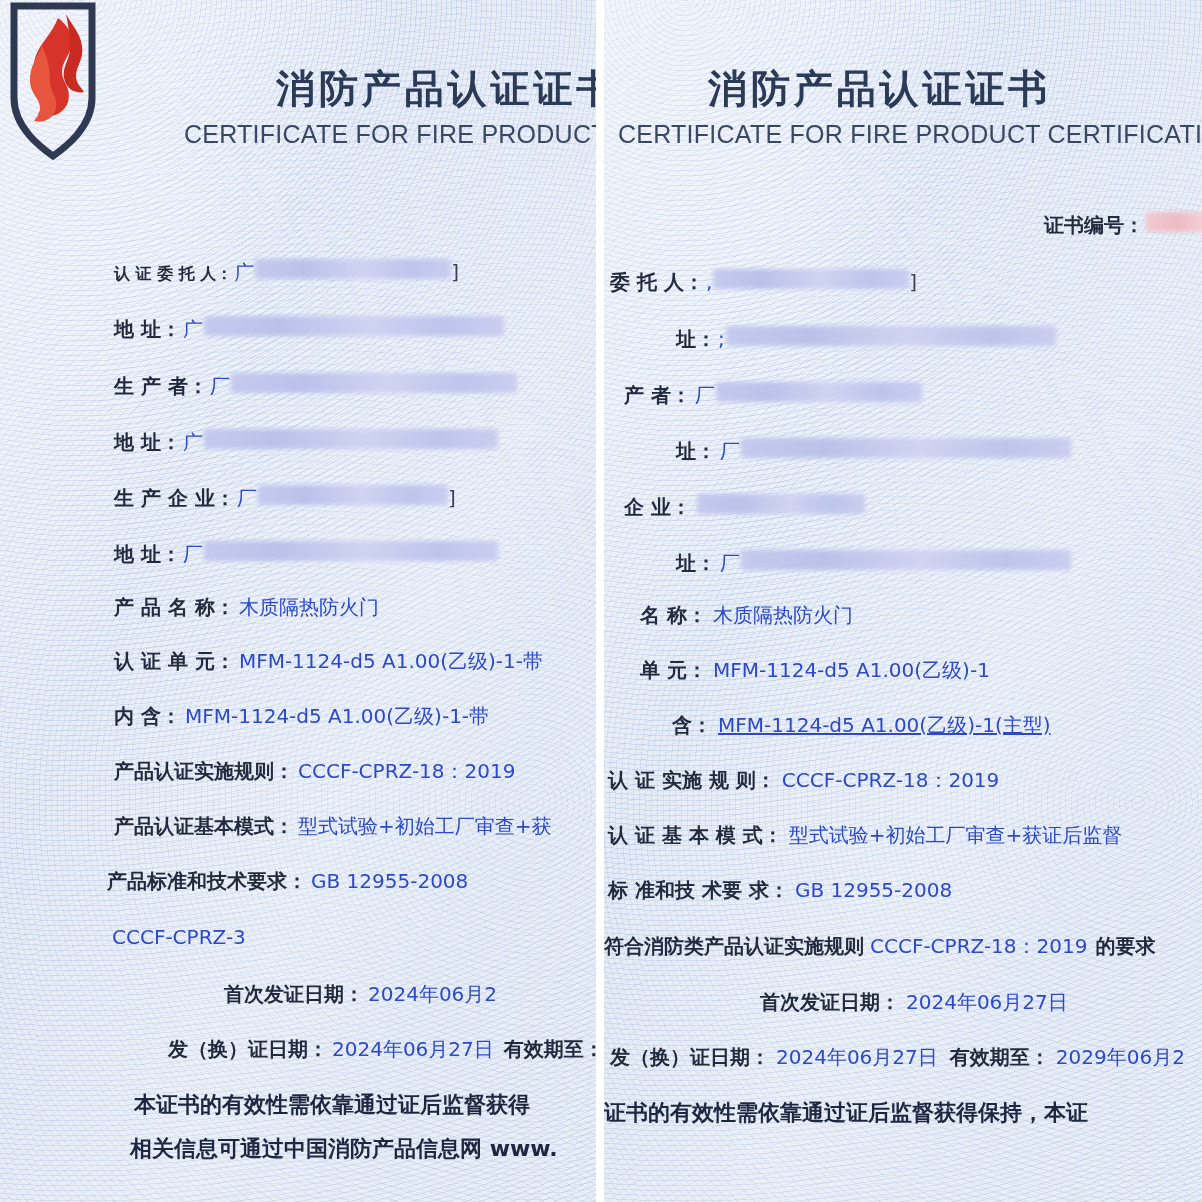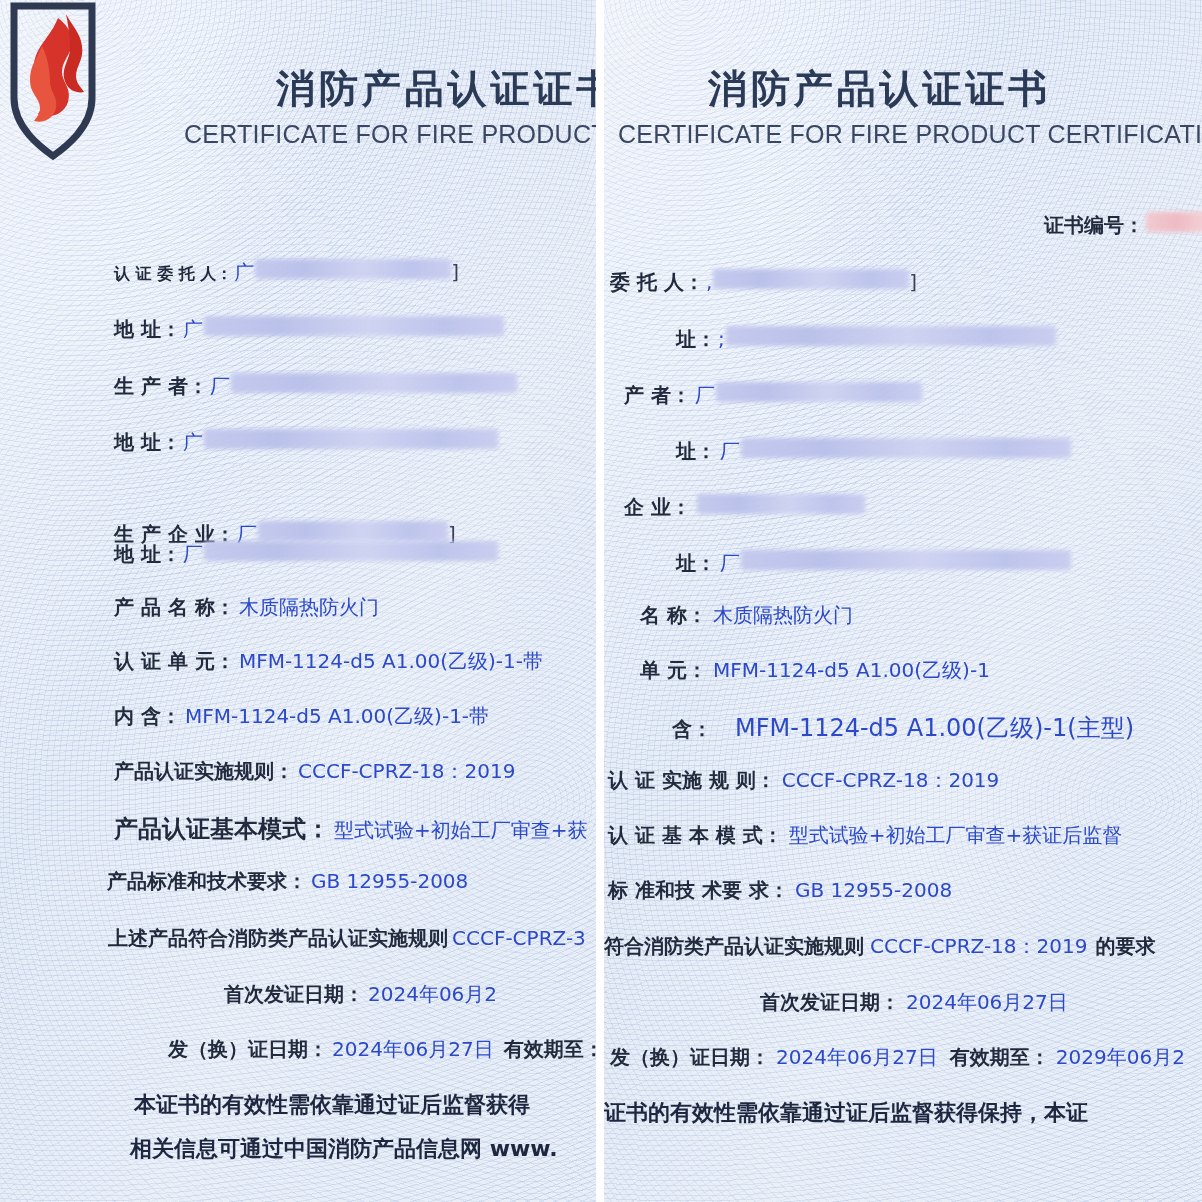--- a/index.html
+++ b/index.html
@@ -137,21 +137,21 @@
         <span class="redact" style="width:286px;margin-left:1px;"></span>
       </div>
 
       <div class="row" style="left:114px;top:429px;">
         <span class="lbl" style="font-size:20px;">地           址：</span>
         <span class="val" style="font-size:20px;margin-left:2px;">广</span>
         <span class="redact" style="width:294px;margin-left:1px;"></span>
       </div>
 
       <div class="row" style="left:114px;top:485px;">
-        <span class="lbl" style="font-size:20px;margin-top:36px;">生 产 企 业：</span>
+        <span class="lbl" style="font-size:20px;">生 产 企 业：</span>
         <span class="val" style="font-size:20px;margin-left:2px;">厂</span>
         <span class="redact" style="width:190px;margin-left:1px;"></span>
         <span class="bracket" style="font-size:20px;">]</span>
       </div>
 
       <div class="row" style="left:114px;top:541px;">
         <span class="lbl" style="font-size:20px;">地           址：</span>
         <span class="val" style="font-size:20px;margin-left:2px;">厂</span>
         <span class="redact" style="width:294px;margin-left:1px;"></span>
       </div>
@@ -170,31 +170,30 @@
         <span class="lbl" style="font-size:20px;">内           含：</span>
         <span class="val" style="font-size:20px;margin-left:4px;">MFM-1124-d5 A1.00(乙级)-1-带</span>
       </div>
 
       <div class="row" style="left:114px;top:758px;">
         <span class="lbl" style="font-size:20px;">产品认证实施规则：</span>
         <span class="val" style="font-size:20px;margin-left:4px;">CCCF-CPRZ-18：2019</span>
       </div>
 
       <div class="row" style="left:114px;top:813px;">
-        <span class="lbl" style="font-size:24px;">产品认证基本模式：</span>
+        <span class="lbl" style="font-size:20px;">产品认证基本模式：</span>
         <span class="val" style="font-size:20px;margin-left:4px;">型式试验+初始工厂审查+获</span>
       </div>
 
       <div class="row" style="left:107px;top:868px;">
         <span class="lbl" style="font-size:20px;">产品标准和技术要求：</span>
         <span class="val" style="font-size:20px;margin-left:4px;">GB 12955-2008</span>
       </div>
 
       <div class="row mix" style="left:108px;top:925px;">
-        <span class="lbl" style="font-size:20px;">上述产品符合消防类产品认证实施规则</span>
         <span class="val" style="font-size:20px;margin-left:4px;">CCCF-CPRZ-3</span>
       </div>
 
       <div class="row mix" style="left:224px;top:981px;">
         <span class="lbl" style="font-size:20px;">首次发证日期：</span>
         <span class="val" style="font-size:20px;margin-left:4px;">2024年06月2</span>
       </div>
 
       <div class="row mix" style="left:168px;top:1036px;">
         <span class="lbl" style="font-size:20px;">发（换）证日期：</span>
@@ -262,21 +261,21 @@
         <span class="val" style="font-size:20px;margin-left:6px;">木质隔热防火门</span>
       </div>
 
       <div class="row" style="left:36px;top:657px;">
         <span class="lbl" style="font-size:20px;">单    元：</span>
         <span class="val" style="font-size:20px;margin-left:6px;">MFM-1124-d5 A1.00(乙级)-1</span>
       </div>
 
       <div class="row" style="left:68px;top:712px;">
         <span class="lbl" style="font-size:20px;">含：</span>
-        <span class="val" style="font-size:24px;margin-left:23px;">MFM-1124-d5 A1.00(乙级)-1(主型)</span>
+        <span class="val" style="font-size:20px;margin-left:6px;text-decoration:underline;">MFM-1124-d5 A1.00(乙级)-1(主型)</span>
       </div>
 
       <div class="row" style="left:4px;top:767px;">
         <span class="lbl" style="font-size:20px;">认 证 实施 规 则：</span>
         <span class="val" style="font-size:20px;margin-left:6px;">CCCF-CPRZ-18：2019</span>
       </div>
 
       <div class="row" style="left:4px;top:822px;">
         <span class="lbl" style="font-size:20px;">认 证 基 本 模 式：</span>
         <span class="val" style="font-size:20px;margin-left:6px;">型式试验+初始工厂审查+获证后监督</span>

